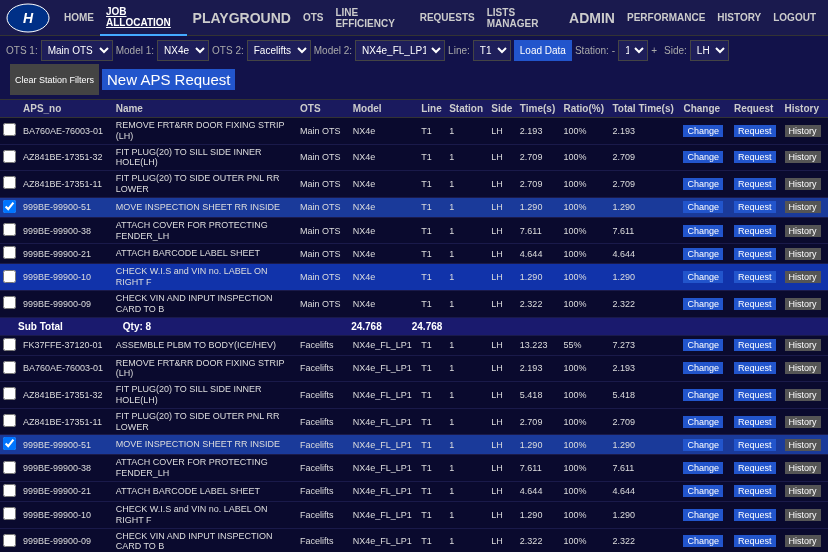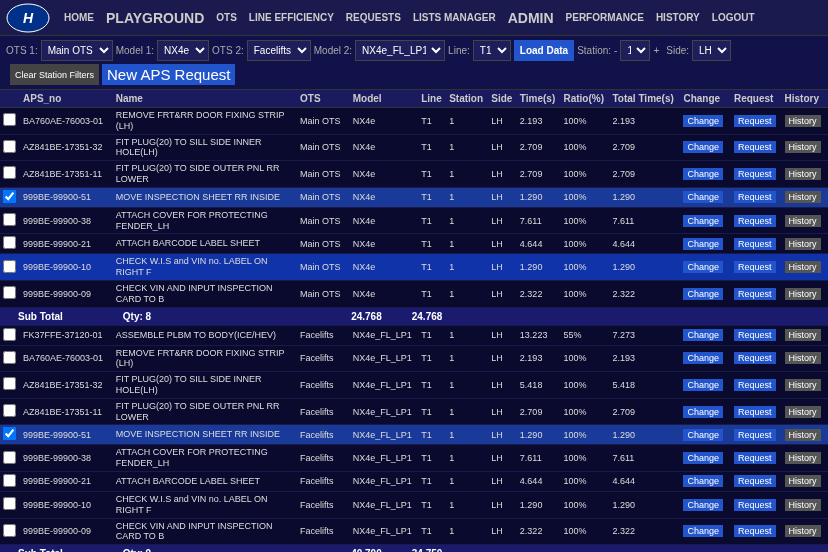--- a/index.html
+++ b/index.html
@@ -16,20 +16,21 @@
 
 <nav style="background:#1a1a4e;display:flex;align-items:center;padding:0 6px;height:36px;border-bottom:1px solid #333;">
   <div style="width:44px;height:30px;margin-right:8px;flex-shrink:0;">
     <svg viewBox="0 0 44 30" width="44" height="30">
       <ellipse cx="22" cy="15" rx="21" ry="14" fill="#003087" stroke="#fff" stroke-width="1"></ellipse>
       <text x="22" y="20" text-anchor="middle" fill="white" font-size="14" font-family="Arial" font-weight="bold" font-style="italic">H</text>
     </svg>
   </div>
   <div style="display:flex;align-items:center;flex:1;">
     <span style="color:#ccc;padding:0 6px;height:36px;display:flex;align-items:center;cursor:pointer;font-size:10px;font-weight:bold;">HOME</span>
+    <span style="color:#fff;padding:0 6px;height:36px;display:flex;align-items:center;cursor:pointer;font-size:10px;font-weight:bold;border-bottom:2px solid #4af;text-decoration:underline;">JOB ALLOCATION</span>
     <span style="color:#ccc;padding:0 6px;height:36px;display:flex;align-items:center;cursor:pointer;font-size:14px;font-weight:bold;">PLAYGROUND</span>
     <span style="color:#ccc;padding:0 6px;height:36px;display:flex;align-items:center;cursor:pointer;font-size:10px;font-weight:bold;">OTS</span>
     <span style="color:#ccc;padding:0 6px;height:36px;display:flex;align-items:center;cursor:pointer;font-size:10px;font-weight:bold;">LINE EFFICIENCY</span>
     <span style="color:#ccc;padding:0 6px;height:36px;display:flex;align-items:center;cursor:pointer;font-size:10px;font-weight:bold;">REQUESTS</span>
     <span style="color:#ccc;padding:0 6px;height:36px;display:flex;align-items:center;cursor:pointer;font-size:10px;font-weight:bold;">LISTS MANAGER</span>
     <span style="color:#ccc;padding:0 6px;height:45px;display:flex;align-items:center;cursor:pointer;font-size:14px;font-weight:bold;">ADMIN</span>
     <span style="color:#ccc;padding:0 6px;height:36px;display:flex;align-items:center;cursor:pointer;font-size:10px;font-weight:bold;">PERFORMANCE</span>
     <span style="color:#ccc;padding:0 6px;height:36px;display:flex;align-items:center;cursor:pointer;font-size:10px;font-weight:bold;">HISTORY</span>
     <span style="color:#ccc;padding:0 6px;height:36px;display:flex;align-items:center;cursor:pointer;font-size:10px;font-weight:bold;">LOGOUT</span>
   </div>
@@ -49,32 +50,32 @@
     <option>Facelifts</option>
   </select>
   <span style="color:#aaa;font-size:10px;">Model 2:</span>
   <select style="background:#1e1e5a;color:#fff;border:1px solid #444;padding:1px 2px;font-size:10px;height:21px;width:90px;">
     <option>NX4e_FL_LP1</option>
   </select>
   <span style="color:#aaa;font-size:10px;">Line:</span>
   <select style="background:#1e1e5a;color:#fff;border:1px solid #444;padding:1px 2px;font-size:10px;height:21px;">
     <option>T1</option>
   </select>
-  <button style="background:#2255cc;color:#fff;border:none;padding:2px 6px;font-size:10px;cursor:pointer;height:21px;font-weight:bold;">Load Data</button>
+  <button style="background:#2255cc;color:#fff;border:none;padding:2px 6px;font-size:10px;cursor:pointer;height:21px;font-weight:normal;">Load Data</button>
   <span style="color:#aaa;font-size:10px;">Station:</span>
   <span style="color:#aaa;font-size:10px;">-</span>
   <select style="background:#1e1e5a;color:#fff;border:1px solid #444;padding:1px 2px;font-size:10px;height:21px;width:30px;">
     <option>1</option>
   </select>
   <span style="color:#aaa;font-size:10px;">+</span>
   <span style="color:#aaa;font-size:10px;margin-left:4px;">Side:</span>
   <select style="background:#1e1e5a;color:#fff;border:1px solid #444;padding:1px 2px;font-size:10px;height:21px;">
     <option>LH</option>
   </select>
-  <button style="background:#444;color:#fff;border:none;padding:2px 5px;font-size:9px;cursor:pointer;height:21px;margin-left:4px;">Clear Station Filters</button>
+  <button style="background:#444;color:#fff;border:none;padding:2px 5px;font-size:9px;cursor:pointer;height:31px;margin-left:4px;">Clear Station Filters</button>
   <button style="background:#2255cc;color:#fff;border:none;padding:2px 5px;font-size:15px;cursor:pointer;height:21px;">New APS Request</button>
 </div>
 
 <div style="overflow-y:auto;max-height:490px;">
   <table style="width:100%;border-collapse:collapse;font-size:10px;">
     <thead>
       <tr style="background:#1a1a5e;">
         <th style="padding:3px;width:18px;"></th>
         <th style="padding:3px;color:#ccc;font-size:10px;width:88px;">APS_no</th>
         <th style="padding:3px;color:#ccc;font-size:10px;width:175px;">Name</th>

